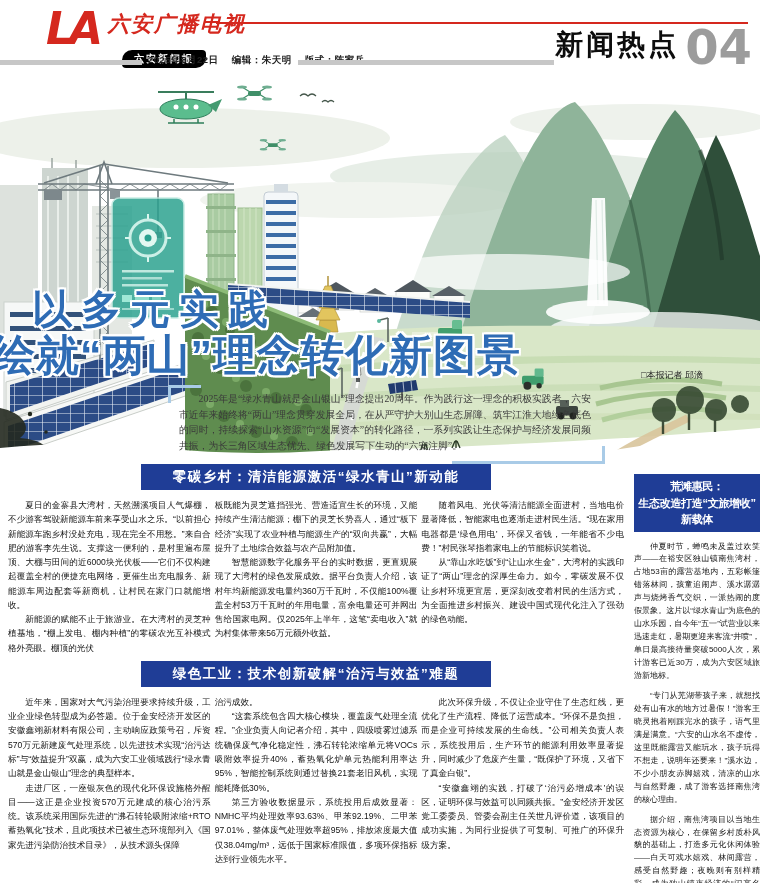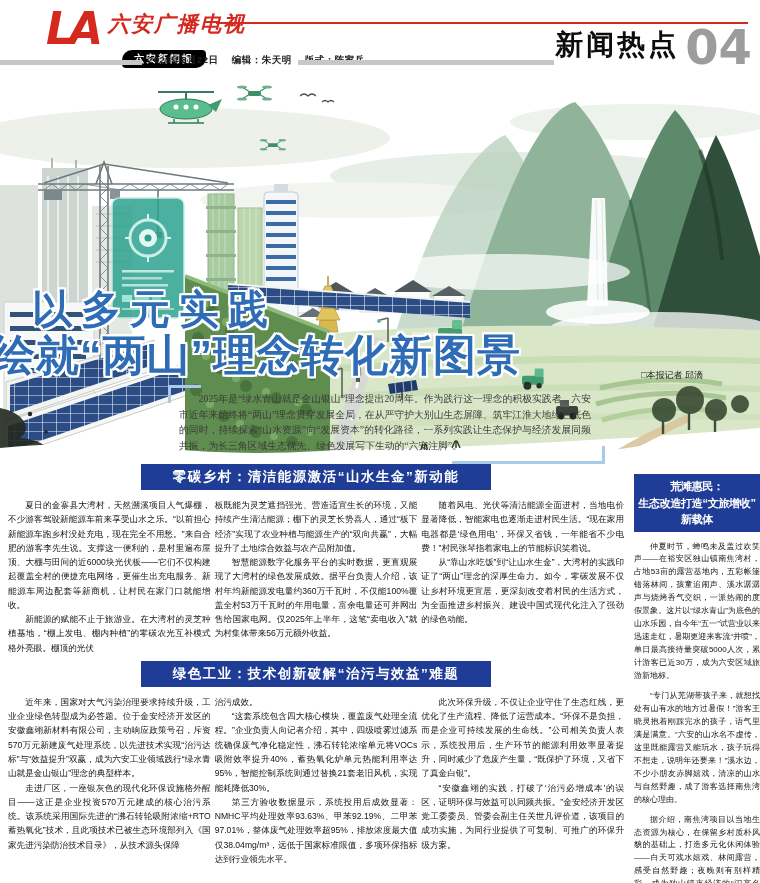--- a/index.html
+++ b/index.html
@@ -383,21 +383,21 @@
     <div class="ht2">绘就“两山”理念转化新图景</div>
   </div>
   <div class="byline">□本报记者 邱滴</div>
   <div class="intro">
     <p>2025年是“绿水青山就是金山银山”理念提出20周年。作为践行这一理念的积极实践者，六安市近年来始终将“两山”理念贯穿发展全局，在从严守护大别山生态屏障、筑牢江淮大地绿色底色的同时，持续探索“山水资源”向“发展资本”的转化路径，一系列实践让生态保护与经济发展同频共振，为长三角区域生态优先、绿色发展写下生动的“六安注脚”。</p>
   </div>
 </div>
 
 <div class="content">
   <div class="main-left">
-    <div class="sec-head">零碳乡村：清洁能源激活“山水生金”新动能</div>
+    <div class="sec-head">零碳乡村：清洁能源激活“绿水青山”新动能</div>
     <div class="cols">
       <div class="col">
         <p>夏日的金寨县大湾村，天然溯溪项目人气爆棚，不少游客驾驶新能源车前来享受山水之乐。“以前担心新能源车跑乡村没处充电，现在完全不用愁。”来自合肥的游客李先生说。支撑这一便利的，是村里遍布屋顶、大棚与田间的近6000块光伏板——它们不仅构建起覆盖全村的便捷充电网络，更催生出充电服务、新能源车周边配套等新商机，让村民在家门口就能增收。</p>
         <p>新能源的赋能不止于旅游业。在大湾村的灵芝种植基地，“棚上发电、棚内种植”的零碳农光互补模式格外亮眼。棚顶的光伏</p>
       </div>
       <div class="col">
         <p class="cont">板既能为灵芝遮挡强光、营造适宜生长的环境，又能持续产生清洁能源；棚下的灵芝长势喜人，通过“板下经济”实现了农业种植与能源生产的“双向共赢”，大幅提升了土地综合效益与农产品附加值。</p>
         <p>智慧能源数字化服务平台的实时数据，更直观展现了大湾村的绿色发展成效。据平台负责人介绍，该村年均新能源发电量约360万千瓦时，不仅能100%覆盖全村53万千瓦时的年用电量，富余电量还可并网出售给国家电网。仅2025年上半年，这笔“卖电收入”就为村集体带来56万元额外收益。</p>
       </div>
       <div class="col">

